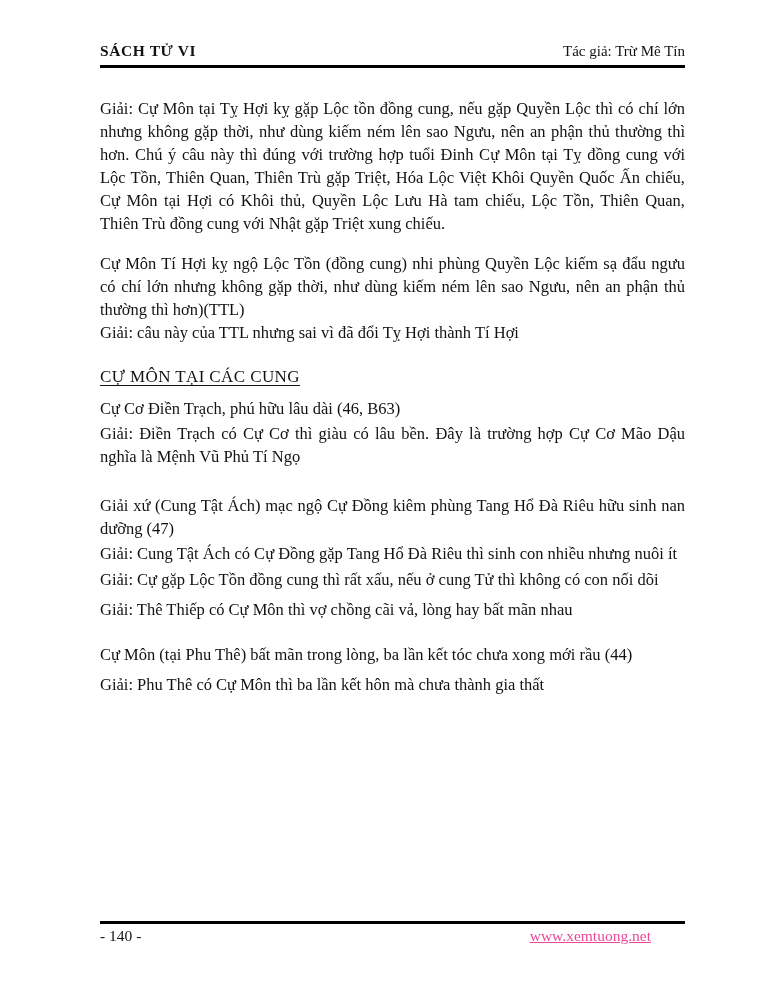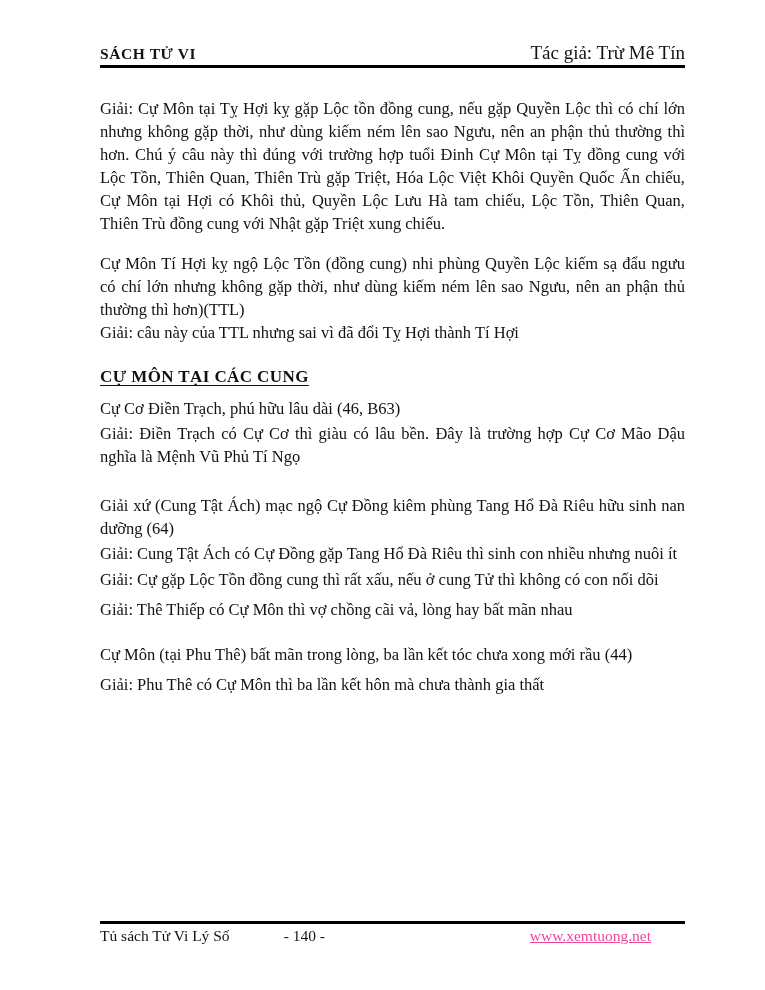--- a/index.html
+++ b/index.html
@@ -21,21 +21,21 @@
     display: flex;
     justify-content: space-between;
     align-items: baseline;
   }
   .book-title {
     font-weight: bold;
     font-size: 15.5px;
     letter-spacing: 0.6px;
   }
   .author {
-    font-size: 19px;
+    font-size: 15px;
     font-family: Liberation Serif, serif;
   }
   .header-rule {
     position: absolute;
     left: 100px;
     right: 80px;
     top: 65px;
     height: 3px;
     background: #000000;
   }
@@ -48,21 +48,21 @@
     font-size: 16.5px;
     line-height: 23px;
   }
   .content p {
     margin: 0;
     text-align: justify;
   }
   .section-heading {
     margin: 21px 0 9px 0;
     font-size: 17px;
-    font-weight: bold;
+    font-weight: normal;
     text-decoration: underline;
     text-underline-offset: 3px;
     letter-spacing: 0.4px;
     text-align: left;
   }
   .mt-line   { margin-top: 17px !important; }
   .mt-sm     { margin-top: 2px  !important; }
   .mt-sm2    { margin-top: 3px  !important; }
   .mt-med    { margin-top: 7px  !important; }
   .mt-sec26  { margin-top: 26px !important; }
@@ -107,30 +107,29 @@
   </div>
   <div class="header-rule"></div>
 
   <div class="content">
     <p>Giải: Cự Môn tại Tỵ Hợi kỵ gặp Lộc tồn đồng cung, nếu gặp Quyền Lộc thì có chí lớn nhưng không gặp thời, như dùng kiếm ném lên sao Ngưu, nên an phận thủ thường thì hơn. Chú ý câu này thì đúng với trường hợp tuổi Đinh Cự Môn tại Tỵ đồng cung với Lộc Tồn, Thiên Quan, Thiên Trù gặp Triệt, Hóa Lộc Việt Khôi Quyền Quốc Ấn chiếu, Cự Môn tại Hợi có Khôi thủ, Quyền Lộc Lưu Hà tam chiếu, Lộc Tồn, Thiên Quan, Thiên Trù đồng cung với Nhật gặp Triệt xung chiếu.</p>
     <p class="mt-line">Cự Môn Tí Hợi kỵ ngộ Lộc Tồn (đồng cung) nhi phùng Quyền Lộc kiếm sạ đẩu ngưu có chí lớn nhưng không gặp thời, như dùng kiếm ném lên sao Ngưu, nên an phận thủ thường thì hơn)(TTL)</p>
     <p>Giải: câu này của TTL nhưng sai vì đã đổi Tỵ Hợi thành Tí Hợi</p>
     <h2 class="section-heading">CỰ MÔN TẠI CÁC CUNG</h2>
     <p>Cự Cơ Điền Trạch, phú hữu lâu dài  (46, B63)</p>
     <p class="mt-sm">Giải: Điền Trạch có Cự Cơ thì giàu có lâu bền. Đây là trường hợp Cự Cơ Mão Dậu nghĩa là Mệnh Vũ Phủ Tí Ngọ</p>
-    <p class="mt-sec26">Giải xứ (Cung Tật Ách) mạc ngộ Cự Đồng kiêm phùng Tang Hổ Đà Riêu hữu sinh nan dưỡng  (64)</p>
+    <p class="mt-sec26">Giải xứ (Cung Tật Ách) mạc ngộ Cự Đồng kiêm phùng Tang Hổ Đà Riêu hữu sinh nan dưỡng  (47)</p>
     <p class="mt-sm">Giải: Cung Tật Ách có Cự Đồng gặp Tang Hổ Đà Riêu thì sinh con nhiều nhưng nuôi ít</p>
     <p class="mt-sm2">Giải: Cự gặp Lộc Tồn đồng cung thì rất xấu, nếu ở cung Tử thì không có con nối dõi</p>
     <p class="mt-med">Giải: Thê Thiếp có Cự Môn thì vợ chồng cãi vả, lòng hay bất mãn nhau</p>
     <p class="mt-sec22">Cự Môn (tại Phu Thê) bất mãn trong lòng, ba lần kết tóc chưa xong mới rầu  (44)</p>
     <p class="mt-med">Giải: Phu Thê có Cự Môn thì ba lần kết hôn mà chưa thành gia thất</p>
   </div>
 
   <div class="footer-rule"></div>
   <div class="footer-row">
-    <span class="footer-col footer-left">Tủ sách Tử Vi Lý Số</span>
     <span class="footer-col footer-center">- 140 -</span>
     <span class="footer-col footer-right">
       <a class="site-link">www.xemtuong.net</a>
     </span>
   </div>
 
 </div>
 
 </body></html>

